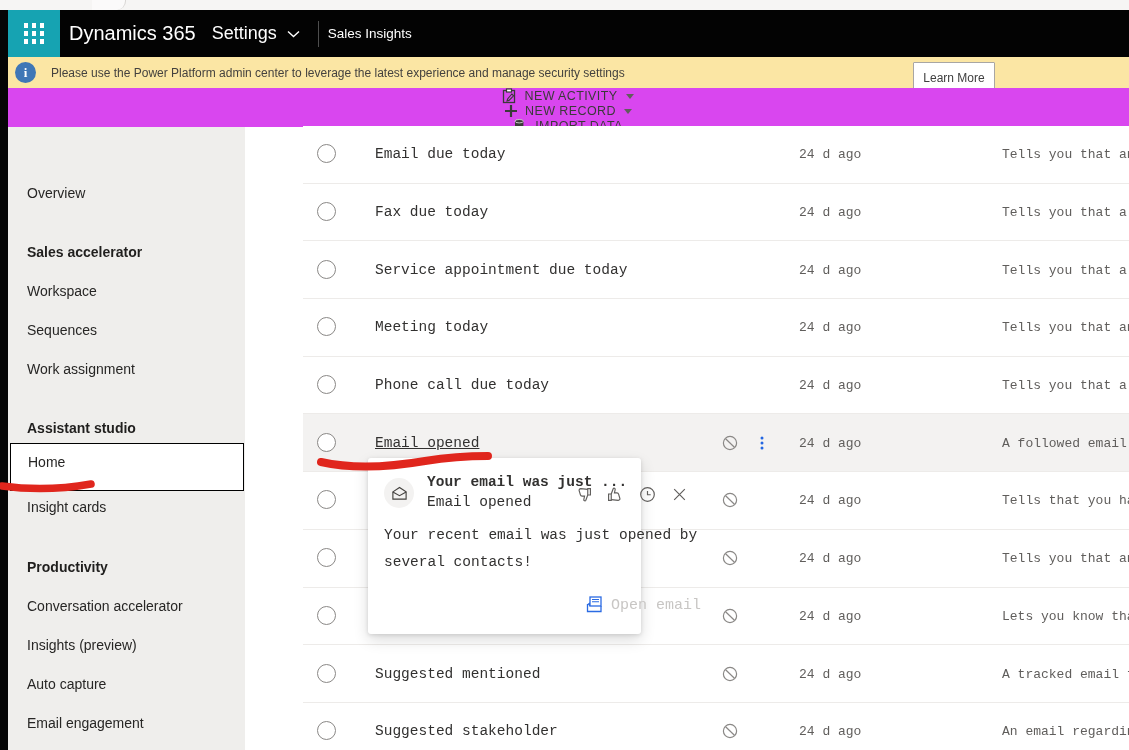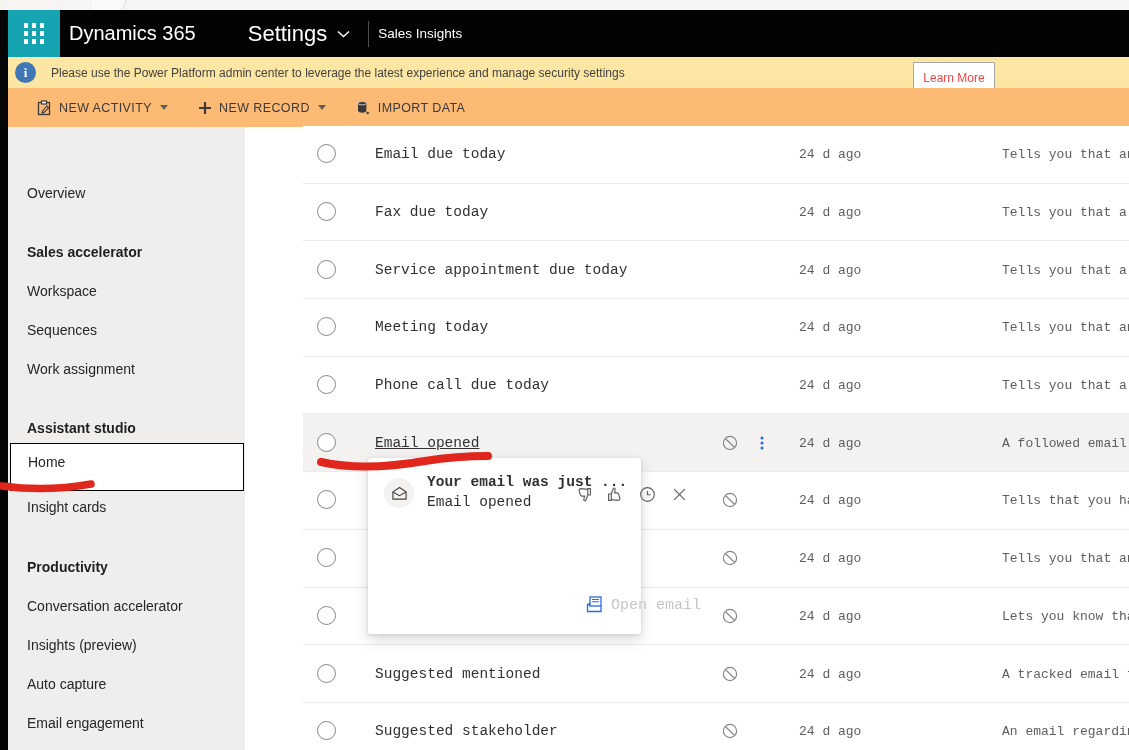--- a/index.html
+++ b/index.html
@@ -15,38 +15,38 @@
   
   .left-strip { position:absolute; left:0; top:10px; width:8px; height:740px; background:#050505; }
 
   
   .app-header { position:absolute; left:0; top:10px; width:1129px; height:47px; background:#030303;
       display:flex; align-items:center; color:#fff; }
   .waffle-btn { width:52px; height:47px; margin-left:8px; background:#16A3B2; display:flex; align-items:center; justify-content:center; flex:0 0 auto; }
   .waffle-grid { display:grid; grid-template-columns:repeat(3,4.5px); grid-template-rows:repeat(3,4.5px); gap:3.5px; }
   .waffle-grid i { background:#fff; }
   .brand { font-size:20px; margin-left:9px; white-space:nowrap; }
-  .area { font-size:22px; margin-left:52px; white-space:nowrap; }
+  .area { font-size:18px; margin-left:16px; white-space:nowrap; }
   .hdr-chevron { margin-left:10px; display:flex; align-items:center; }
   .hdr-divider { width:1px; height:26px; background:#4E4E4E; margin-left:18px; }
   .app-name { font-size:13.5px; margin-left:9px; white-space:nowrap; }
 
   
   .banner { position:absolute; left:8px; top:57px; width:1121px; height:31px; background:#FBE6A4;
       display:flex; align-items:center; }
   .info-icon { width:21px; height:21px; border-radius:50%; background:#3F77B6; color:#fff; font-size:13px; font-weight:bold;
       display:flex; align-items:center; justify-content:center; margin-left:7px; flex:0 0 auto; font-family:"Liberation Serif","DejaVu Serif",serif; }
   .banner-title { font-size:12.5px; font-weight:bold; color:#262524; margin-left:11px; white-space:nowrap; }
   .banner-msg { font-size:12px; color:#44423F; margin-left:15px; white-space:nowrap; }
   .banner-btn { position:absolute; left:905px; top:5px; width:82px; height:31px; background:#fff; border:1px solid #A8A6A4;
-      font-size:12px; color:#ef4444; display:flex; align-items:center; justify-content:center; border-radius:1px; }
-
-  
-  .toolbar { position:absolute; left:8px; top:88px; width:1121px; height:39px; background:#fdba74;
-      display:flex; align-items:center; padding-left:29px; }
+      font-size:12px; color:#404040; display:flex; align-items:center; justify-content:center; border-radius:1px; }
+
+  
+  .toolbar { position:absolute; left:8px; top:88px; width:1121px; height:39px; background:#d946ef;
+      display:flex; align-items:center; padding-left:29px;flex-direction:column; }
   .cmd { display:flex; align-items:center; color:#3B3A39; font-size:12.5px; letter-spacing:.4px; margin-right:30px; white-space:nowrap; }
   .cmd .cmd-icon { margin-right:7px; display:flex; align-items:center; }
   .cmd .drop { margin-left:8px; width:0; height:0; border-left:4px solid transparent; border-right:4px solid transparent; border-top:5px solid #605E5C; }
 
   
   .sidebar { position:absolute; left:8px; top:127px; width:237px; height:623px; background:#EFEEEC; }
   .nav-item { position:absolute; left:19px; height:20px; line-height:20px; font-size:14px; color:#29282 6; color:#272625; white-space:nowrap; }
   .nav-header { font-weight:bold; color:#201F1E; }
   .nav-selected-box { position:absolute; left:2px; top:316px; width:234px; height:48px; background:#fff; border:1.5px solid #000; }
   .nav-selected-box span { position:absolute; left:17px; top:10px; font-size:14px; color:#272625; }
@@ -299,20 +299,21 @@
         <path d="M4 12.8 L10.6 13.5 C11.7 13.5 12.4 12.6 12.1 11.6 L10.9 7.6 C10.7 6.9 10.1 6.5 9.4 6.5 H7 L7.7 3.3 C7.9 2.2 6.4 1.6 5.8 2.6 L4 7.5" fill="none" stroke="#605E5C" stroke-width="1.1"></path>
     </svg>
     <svg class="p-icon" style="left:271px" viewBox="0 0 16 16">
       <circle cx="8" cy="8" r="6.4" fill="none" stroke="#605E5C" stroke-width="1.1"></circle>
         <path d="M8 4.6 V8.2 H11" fill="none" stroke="#605E5C" stroke-width="1.1"></path>
     </svg>
     <svg class="p-icon" style="left:303px" viewBox="0 0 16 16">
       <path d="M3 3 L13 13 M13 3 L3 13" stroke="#605E5C" stroke-width="1.1"></path>
     </svg>
 
+    <div class="p-body">Your recent email was just opened by several contacts!</div>
 
     <svg class="p-action-icon" viewBox="0 0 18 17">
       <rect x="4" y="1" width="11" height="9" fill="none" stroke="#2B6BE3" stroke-width="1.3"></rect>
       <path d="M6 3.5 H13 M6 5.8 H13" stroke="#2B6BE3" stroke-width="1.1"></path>
       <path d="M1.5 8 L4 6.3 V10.5 Z" fill="#2B6BE3"></path>
       <path d="M1.5 8 V15.5 H15 V10" fill="none" stroke="#2B6BE3" stroke-width="1.3"></path>
     </svg>
     <div class="p-action-label">Open email</div>
   </div>
 

